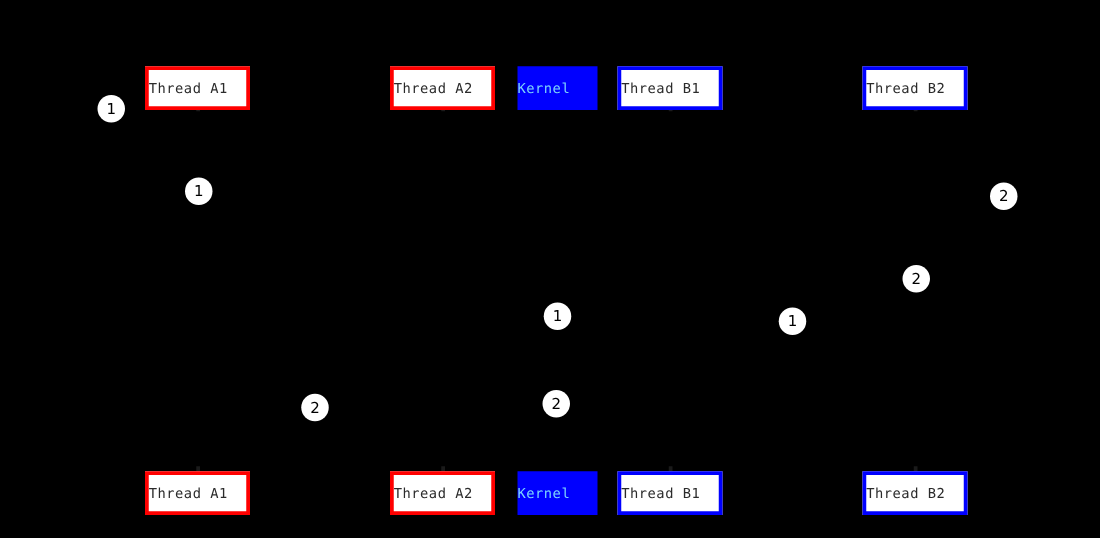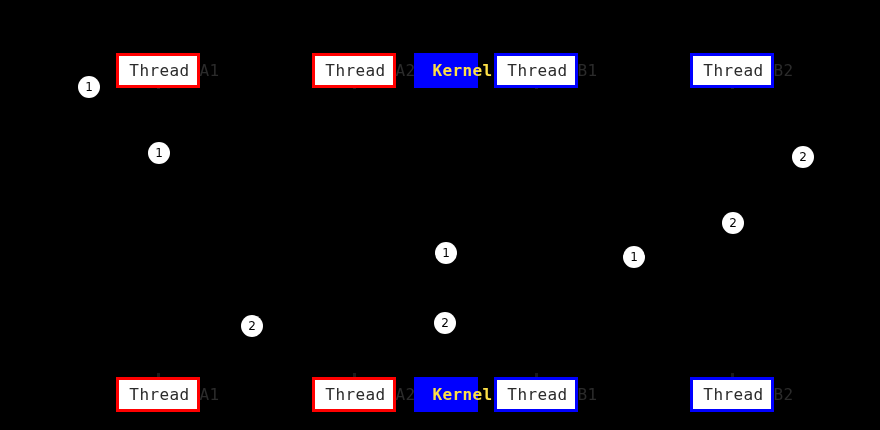--- a/index.html
+++ b/index.html
@@ -15,38 +15,36 @@
     overflow: hidden;
     font-family: "DejaVu Sans Mono", "Liberation Mono", monospace;
   }
 
   
   .participant {
     position: absolute;
     box-sizing: border-box;
     display: flex;
     align-items: center;
-    justify-content: center;
+    justify-content: flex-start;
     height: 35px;
-    font-size: 16px;
+    font-size: 11px;
     letter-spacing: 0.4px;
     white-space: nowrap;
     line-height: 1;
-    padding-left: 33px;
   }
   .participant.outlined {
     background: #ffffff;
     border-style: solid;
     border-width: 3px;
     color: #2b2b2b;
   }
   .participant.filled {
     border: none;
-    color: #fde047;
-    font-weight: bold;
+    color: #7dd3fc;
   }
 
   
   .lifeline {
     position: absolute;
     width: 1px;
     background: #000000;
     top: 88px;
     height: 289px;
   }

